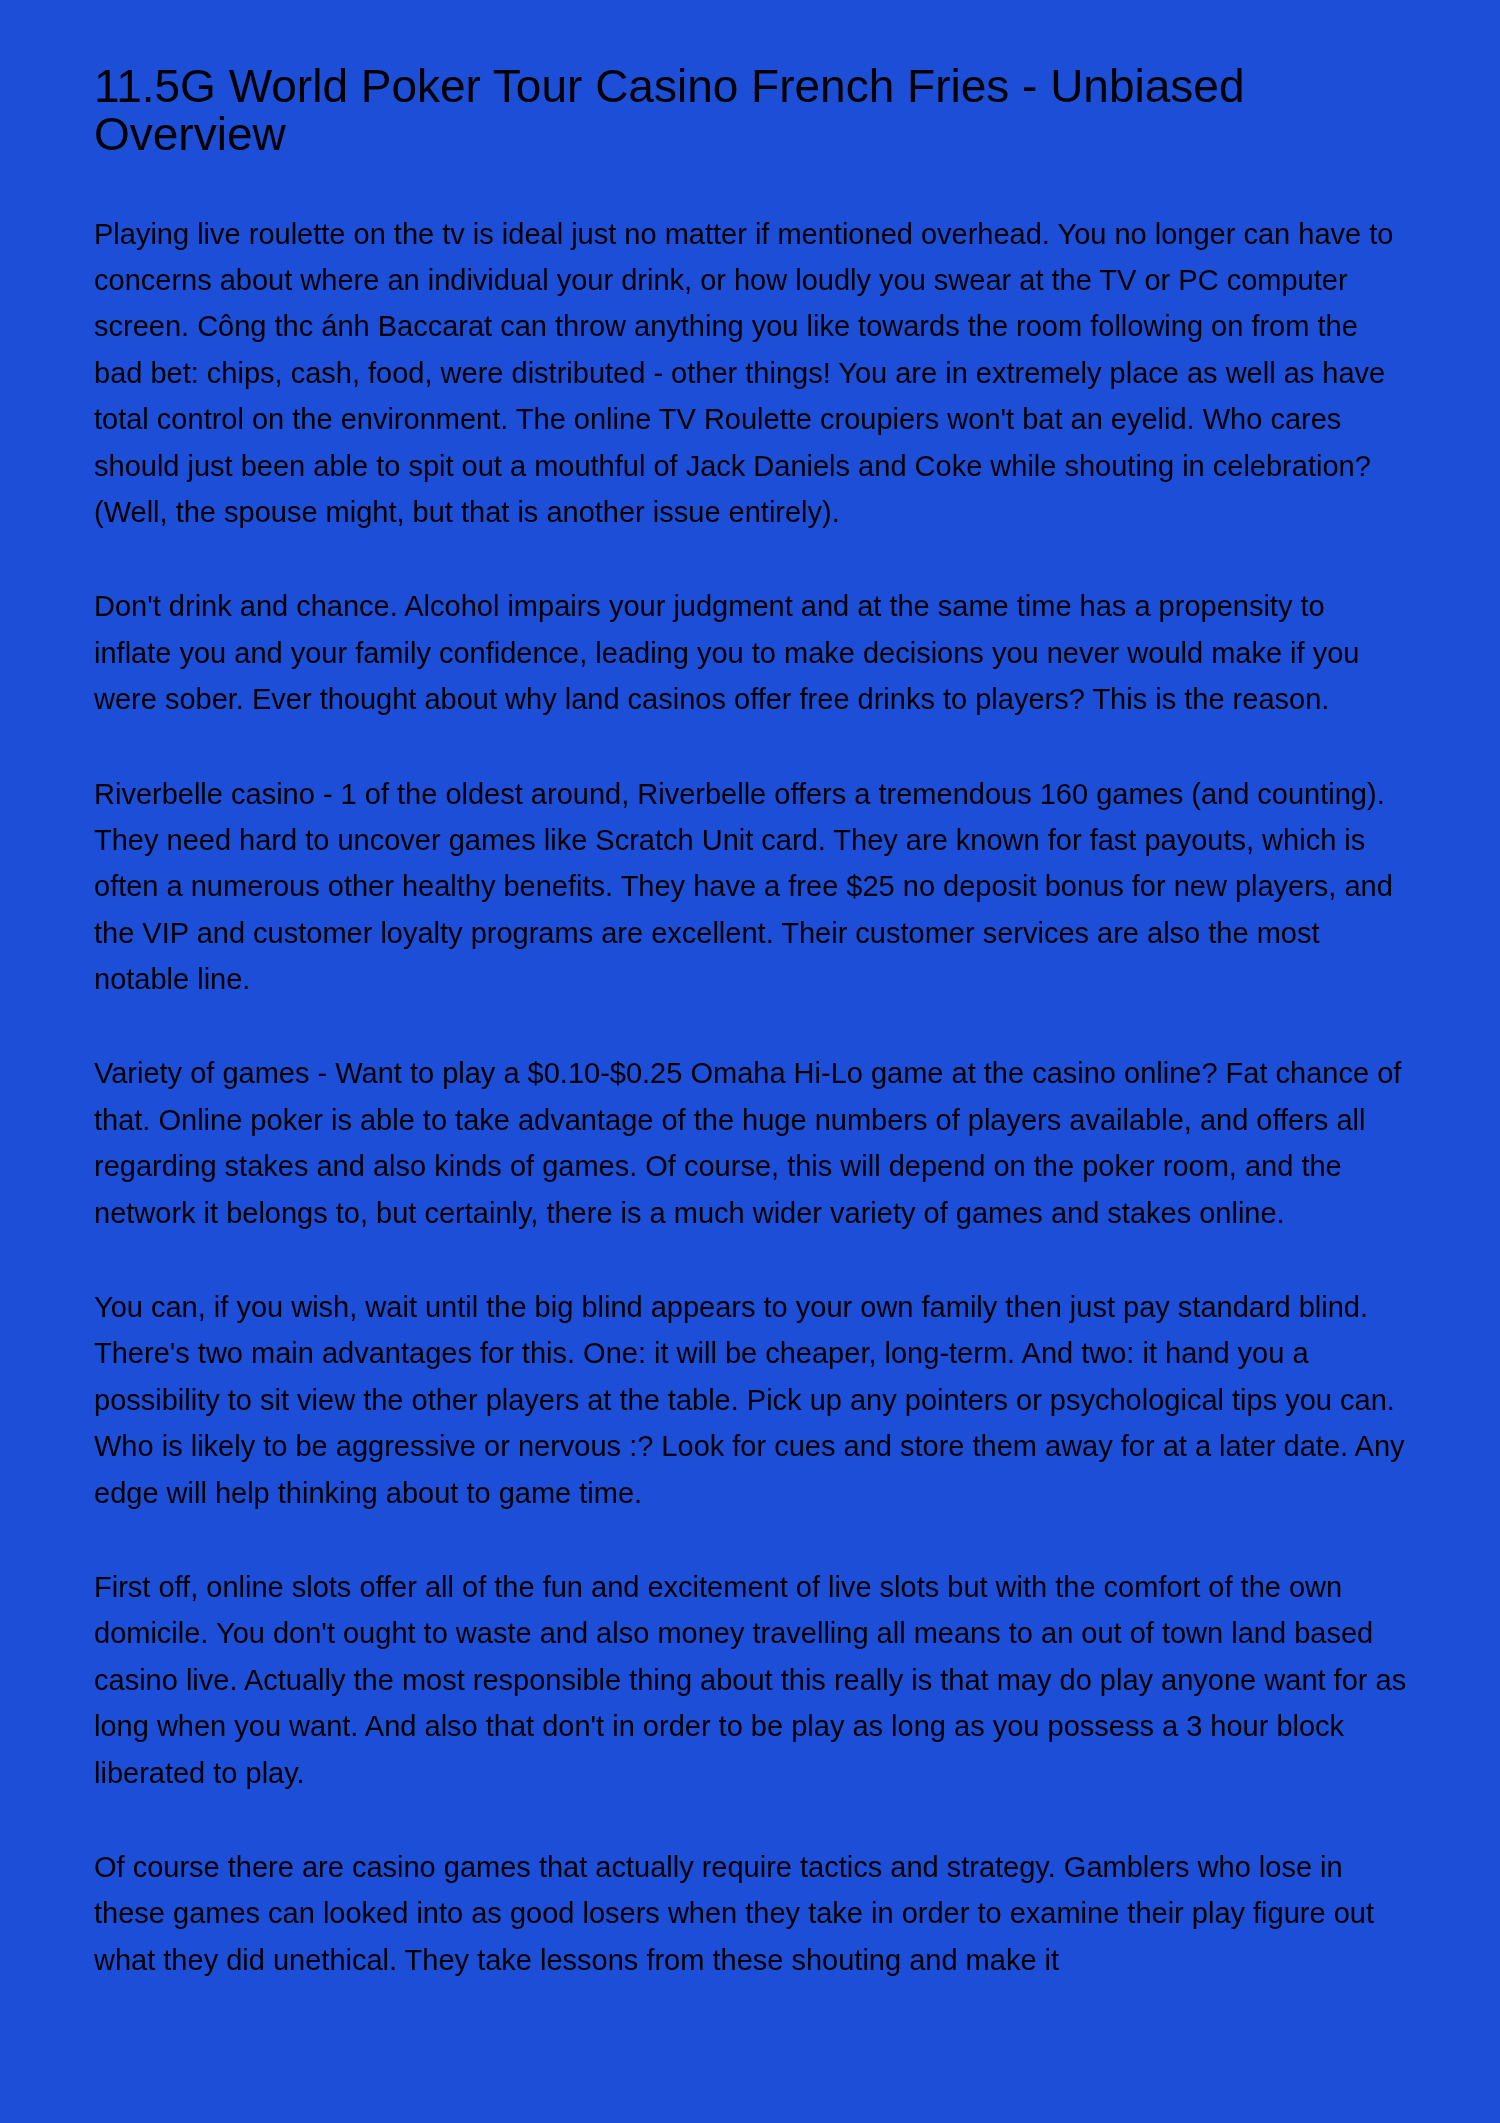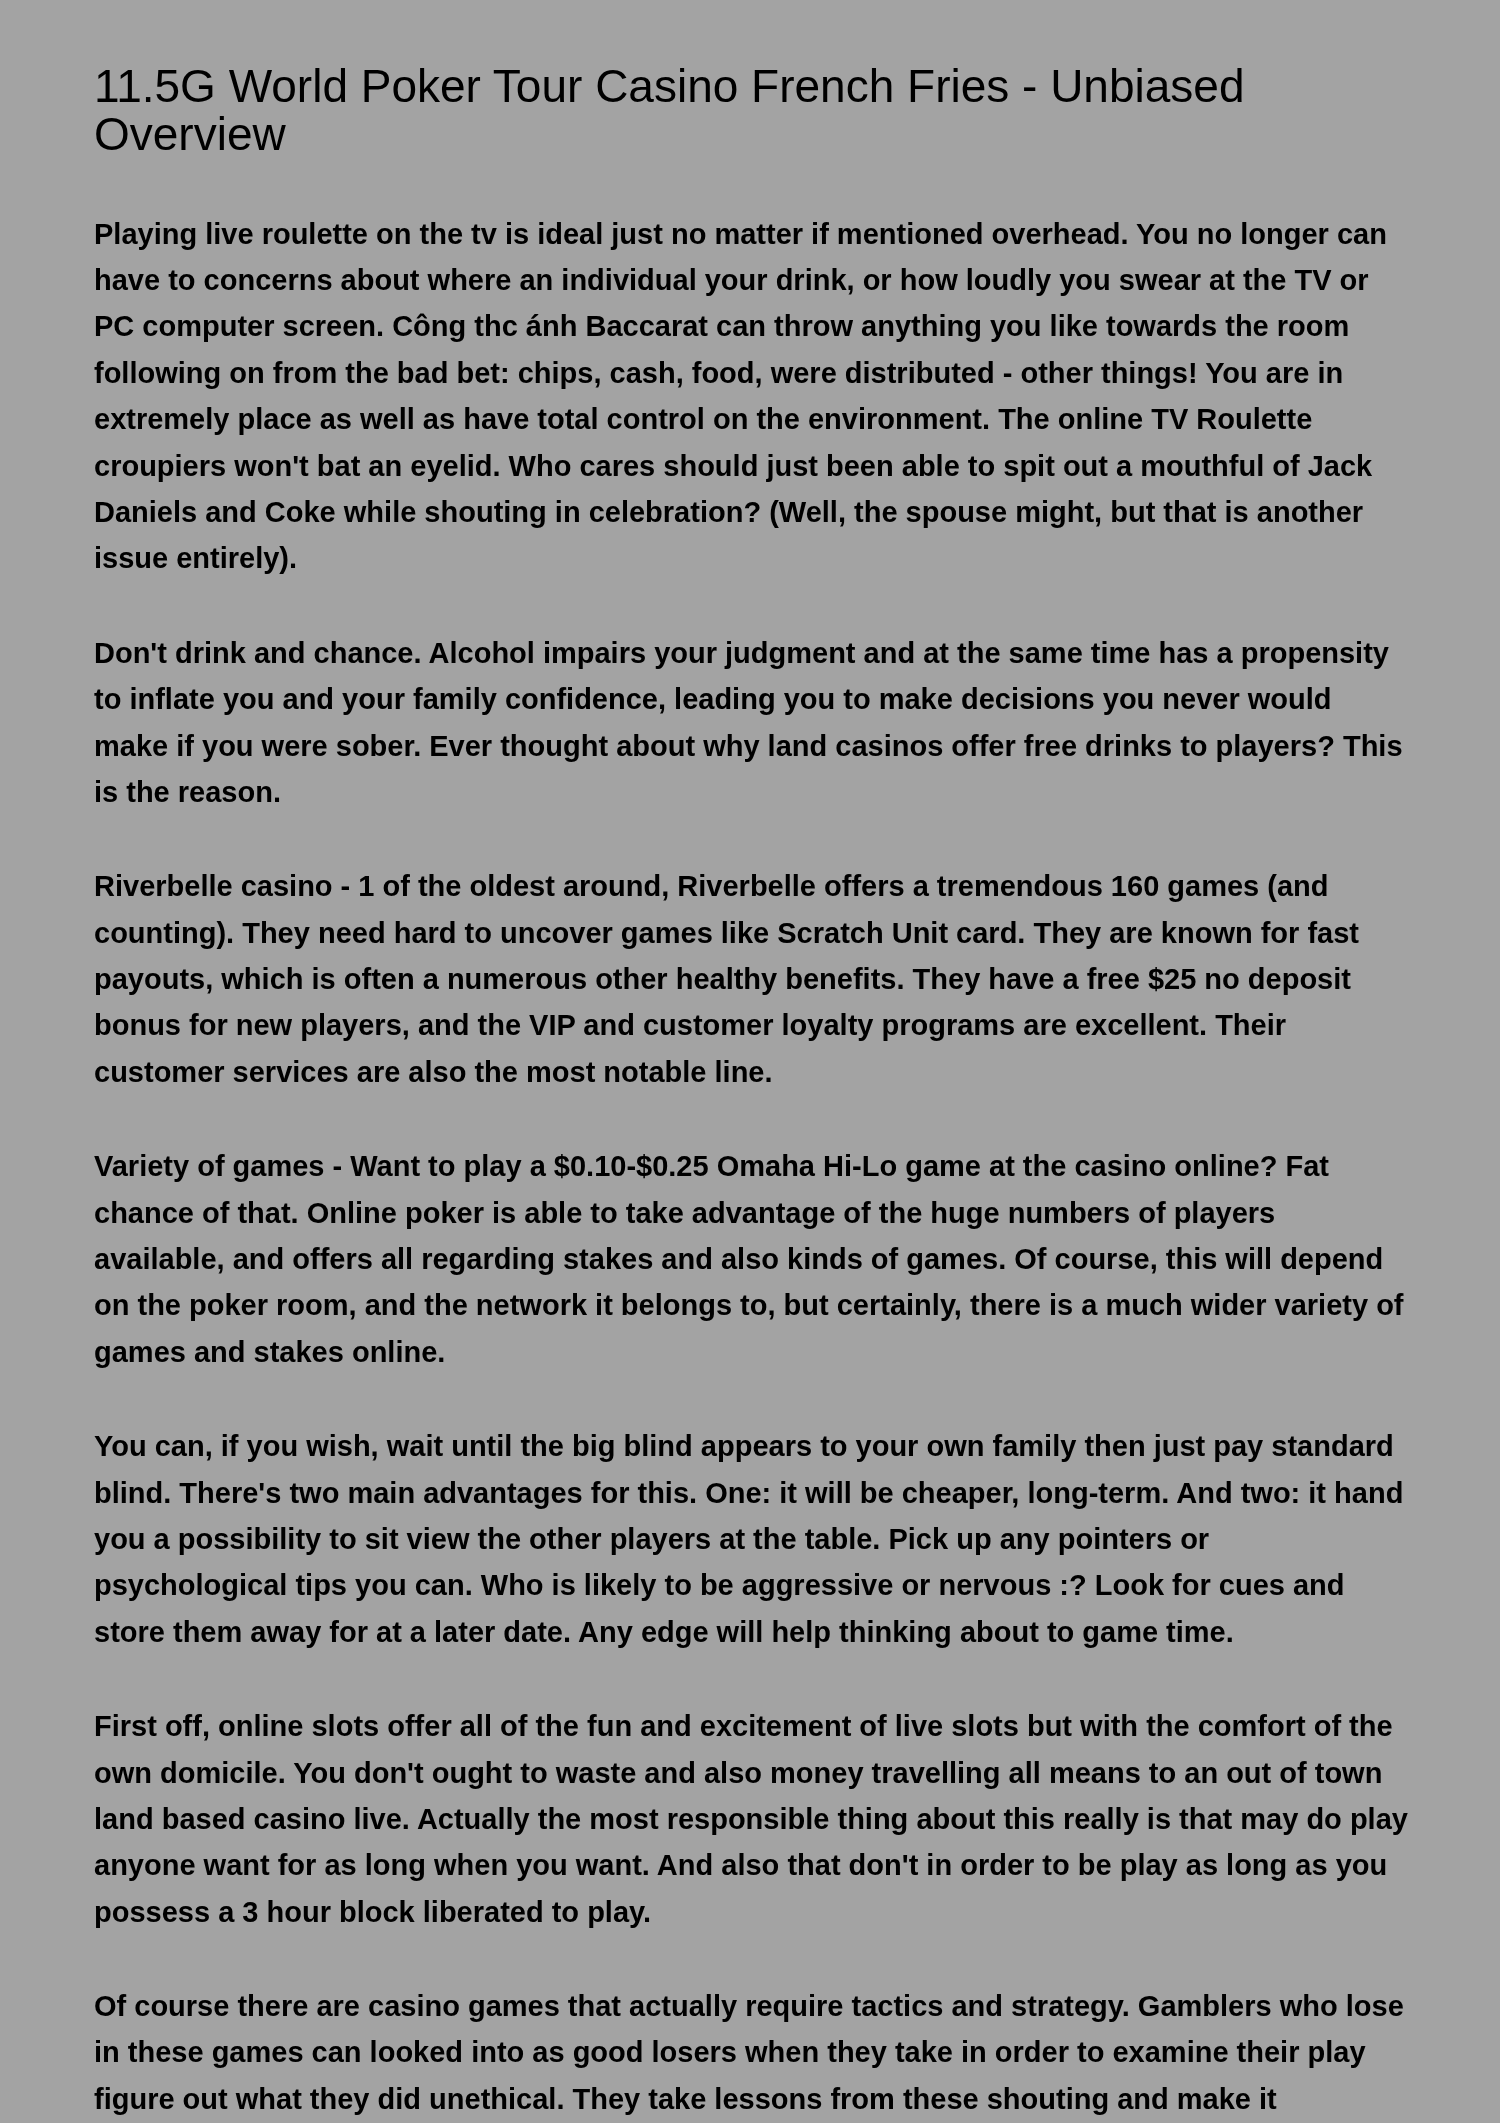--- a/index.html
+++ b/index.html
@@ -13,34 +13,34 @@
     overflow: hidden;
     font-family: "Liberation Sans", "DejaVu Sans", sans-serif;
     color: #000000;
     -webkit-font-smoothing: antialiased;
   }
   .page {
     box-sizing: border-box;
     width: 1500px;
     height: 2123px;
     padding: 62px 90px 0 94px;
-    background: #a3a3a3;
+    background: #1d4ed8;
   }
   .article-title {
     font-size: 46px;
     line-height: 1.05;
     font-weight: 400;
     letter-spacing: 0;
     margin: 0 0 52px 0;
     color: #000000;
   }
   .article-body p {
     font-size: 29px;
     line-height: 1.6;
-    font-weight: 700;
+    font-weight: 400;
     margin: 4px 0 48px 0;
     color: #000000;
     word-spacing: normal;
   }
 </style>
 </head>
 <body>
 
 <div class="page">
   <h1 class="article-title">11.5G World Poker Tour Casino French Fries - Unbiased Overview</h1>

